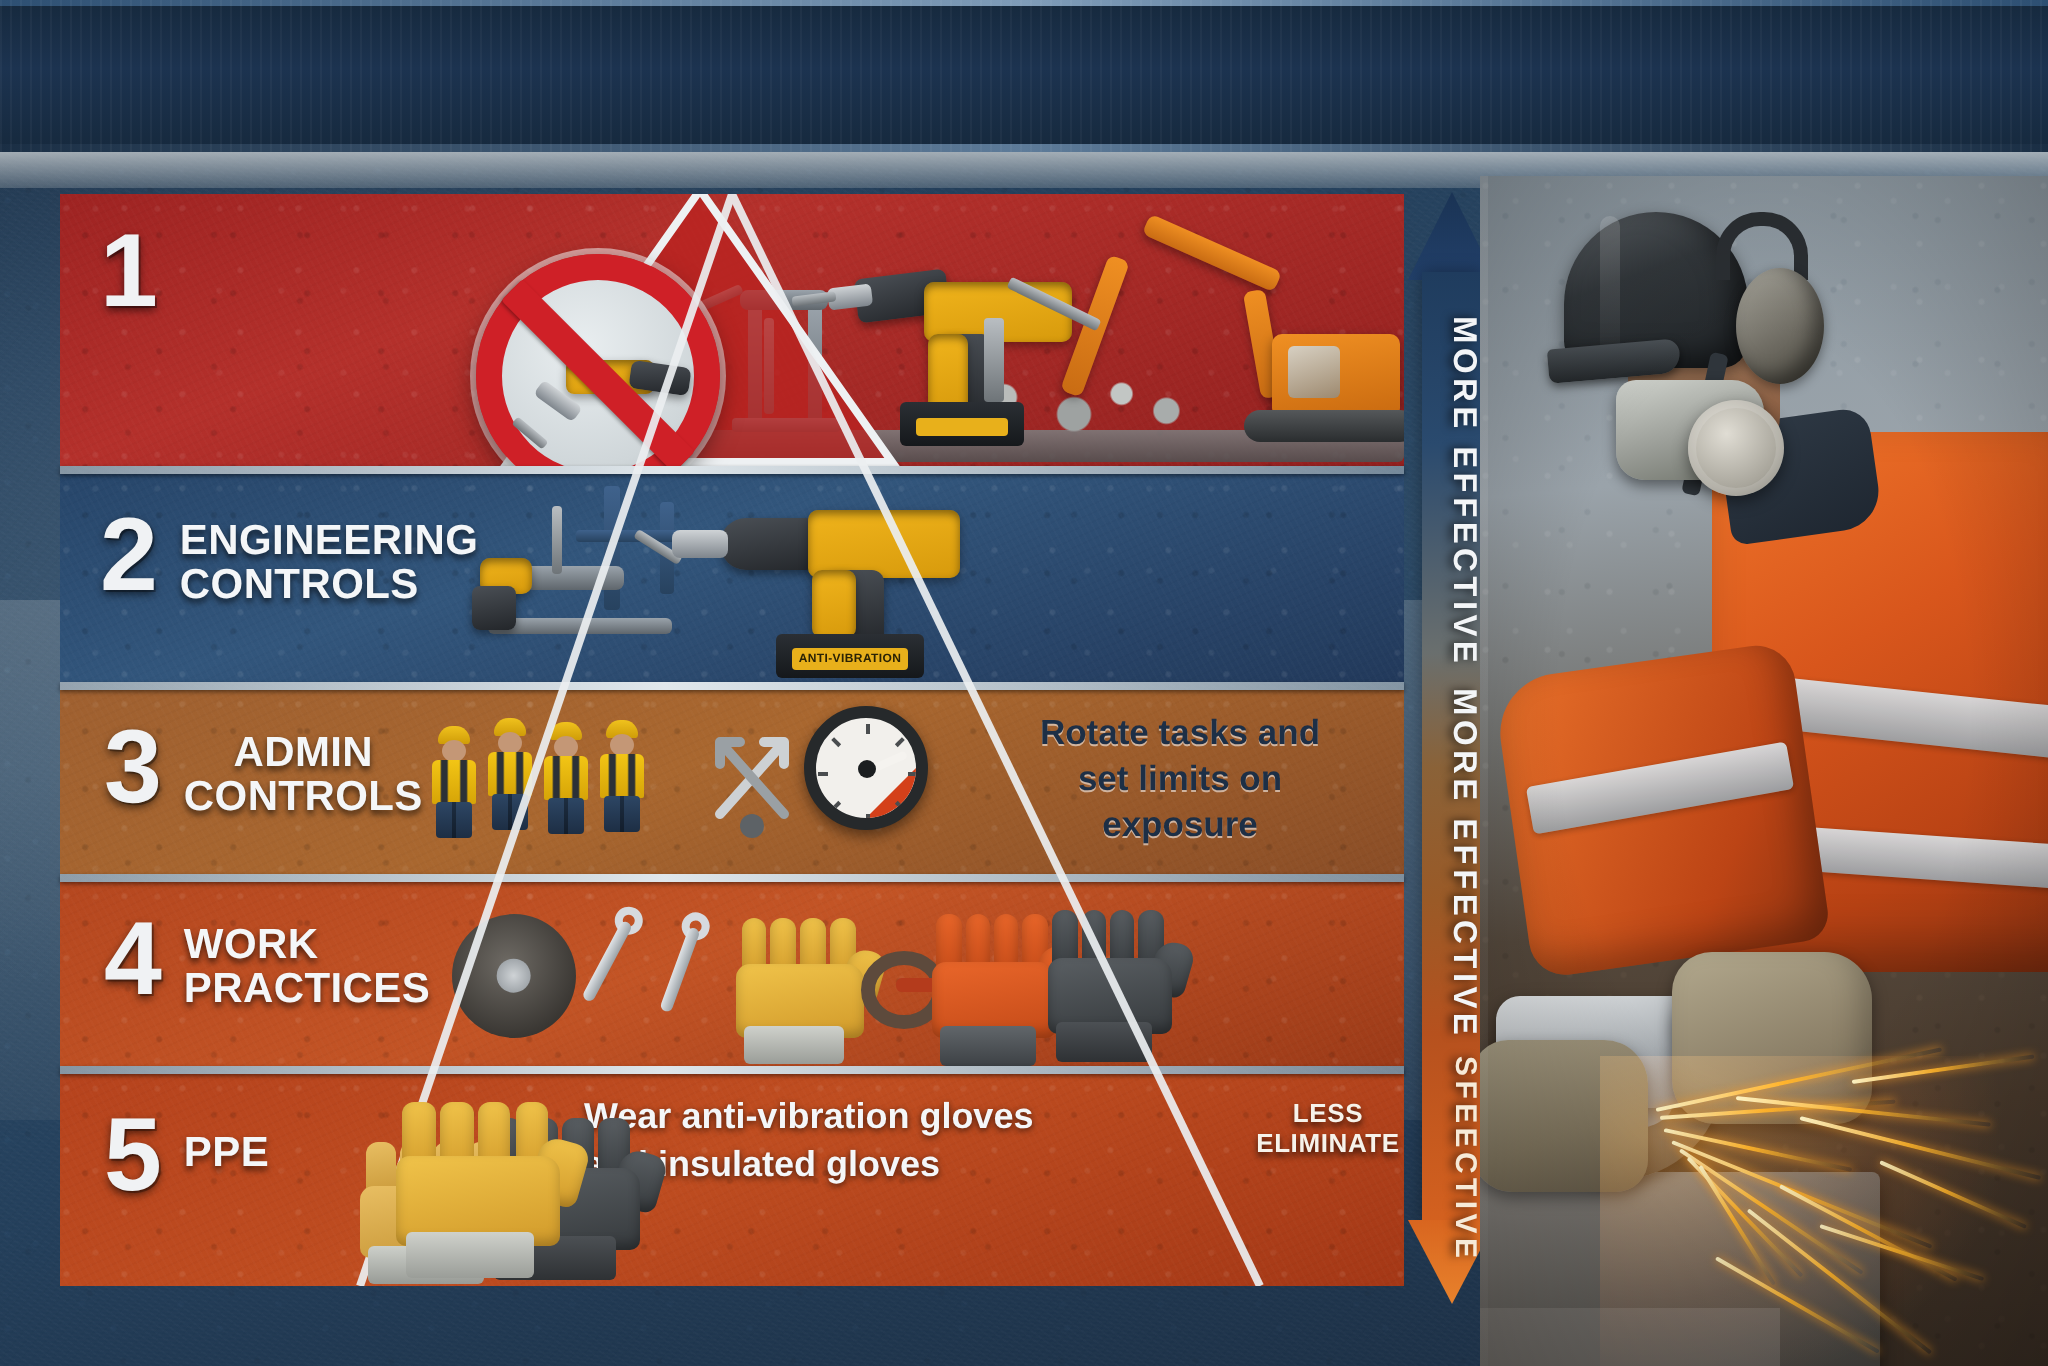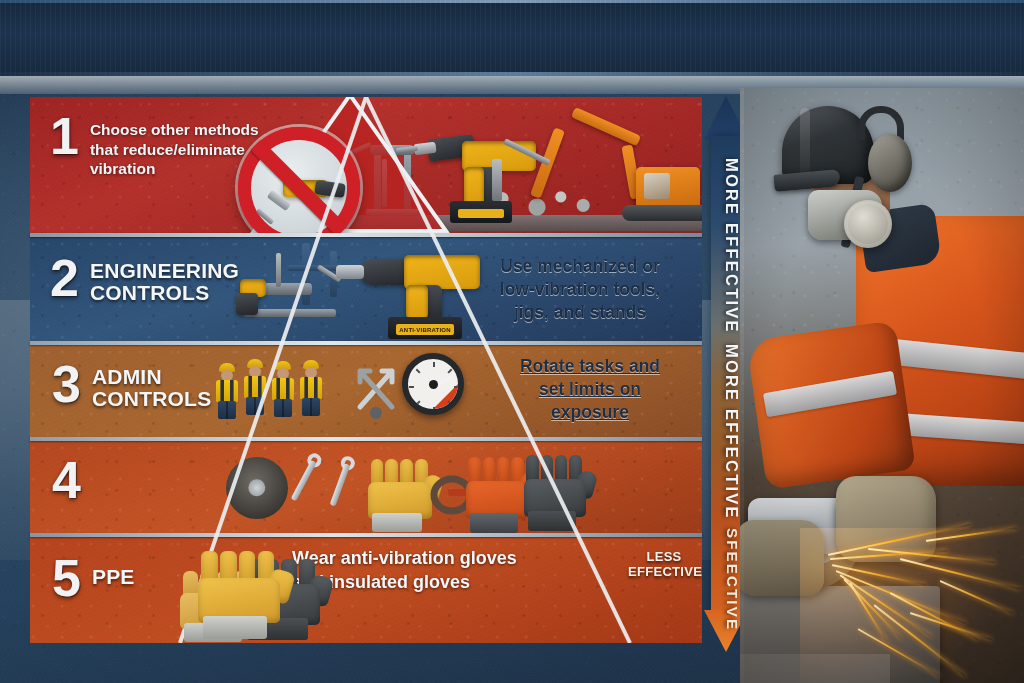--- a/index.html
+++ b/index.html
@@ -481,23 +481,20 @@
         <div class="drill-body" style="left:32px; top:40px; width:44px; height:17px; border-radius:4px;"></div>
         <div class="drill-dark" style="left:64px; top:42px; width:30px; height:14px; border-radius:4px; transform:rotate(8deg);"></div>
         <div class="chuck" style="left:16px; top:56px; width:24px; height:9px; transform:rotate(36deg);"></div>
         <div class="metal-rod" style="left:4px; top:74px; width:20px; height:5px; transform:rotate(40deg);"></div>
         <div class="prohib-slash"></div>
       </div>
 
       <div class="tlabel" style="left:20px; top:16px; width:250px;">
         <span class="tnum">1</span>
         <span class="ttexts">
-          <span class="tdesc" style="display:block;">Choose other methods
-that reduce/eliminate
-vibration</span>
         </span>
       </div>
     </div>
 
     <div class="tier" id="t2">
       <div class="tier-tex"></div>
       <div class="tier-grain"></div>
 
       <div class="art">
 
@@ -583,21 +580,21 @@
         <div class="timer-tick" style="transform:rotate(225deg);"></div>
         <div class="timer-tick" style="transform:rotate(270deg);"></div>
         <div class="timer-tick" style="transform:rotate(315deg);"></div>
         <div class="timer-hand"></div>
         <div class="timer-hub"></div>
       </div>
 
       <div class="tlabel" style="left:22px; top:16px; width:200px;">
         <span class="tnum">3</span>
         <span class="ttexts">
-          <span class="tname" style="display:block;">ADMIN
+          <span class="tname" style="display:block;text-align:center;">ADMIN
 CONTROLS</span>
         </span>
       </div>
     </div>
 
     <div class="tier" id="t4">
       <div class="tier-tex"></div>
       <div class="tier-grain"></div>
 
       <div class="art">
@@ -640,20 +637,24 @@
           <div class="fing" style="left:50%;"></div>
             <div class="fing" style="left:73%;"></div>
           <div class="thumb"></div>
             <div class="palm"></div>
             <div class="cuff"></div>
         </div>
       </div>
 
       <div class="tlabel" style="left:22px; top:16px; width:190px;">
         <span class="tnum">4</span>
+        <span class="ttexts">
+          <span class="tname" style="display:block;">WORK
+PRACTICES</span>
+        </span>
       </div>
     </div>
 
     <div class="tier" id="t5">
       <div class="tier-tex"></div>
       <div class="tier-grain"></div>
 
       <div class="art">
         <div class="glove gl-grey" style="left:212px; top:22px; width:78px; height:66px; z-index:1;">
           <div class="fing" style="left:4%;"></div>
@@ -699,32 +700,29 @@
 
     <div class="pyr-edges">
       <svg width="672" height="546" viewBox="0 0 672 546">
         <g stroke="#eceff1" stroke-width="4" fill="none" opacity=".92">
           <line x1="336" y1="0" x2="150" y2="546"></line>
           <line x1="336" y1="0" x2="600" y2="546"></line>
         </g>
       </svg>
     </div>
 
-    <div class="rdesc" style="left:430px; top:158px; width:240px;">Use mechanized or
-low-vibration tools,
-jigs, and stands</div>
-    <div class="rdesc" style="left:452px; top:258px; width:216px;text-decoration:underline;">Rotate tasks and
+    <div class="rdesc" style="left:452px; top:258px; width:216px;">Rotate tasks and
 set limits on
 exposure</div>
     <div class="rdesc onDark" style="left:262px; top:450px; width:330px; text-align:left; font-size:18px;">Wear anti-vibration gloves
 and insulated gloves</div>
   </div>
 
   <div class="less-eff">LESS
-EFFECTIVE</div>
+ELIMINATE</div>
 
   <div class="arrowWrap">
     <div class="arrow-head"></div>
     <div class="arrow-shaft"></div>
     <div class="arrow-tail"></div>
     <div class="arrow-lbl" id="al1">MORE EFFECTIVE</div>
     <div class="arrow-lbl" id="al2">MORE EFFECTIVE</div>
     <div class="arrow-lbl" id="al3">SFEECTIVE</div>
   </div>
 

